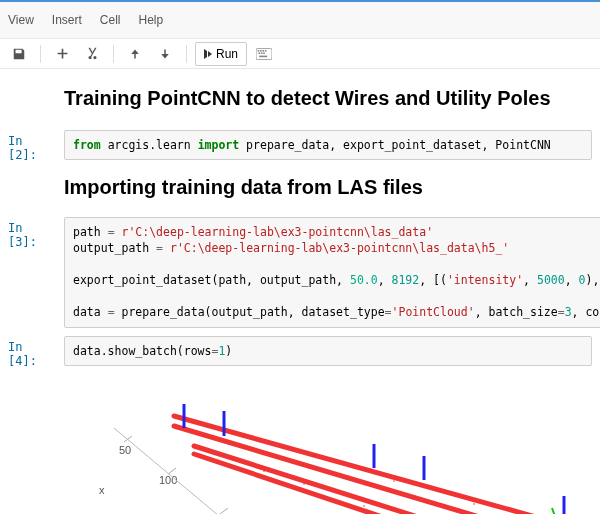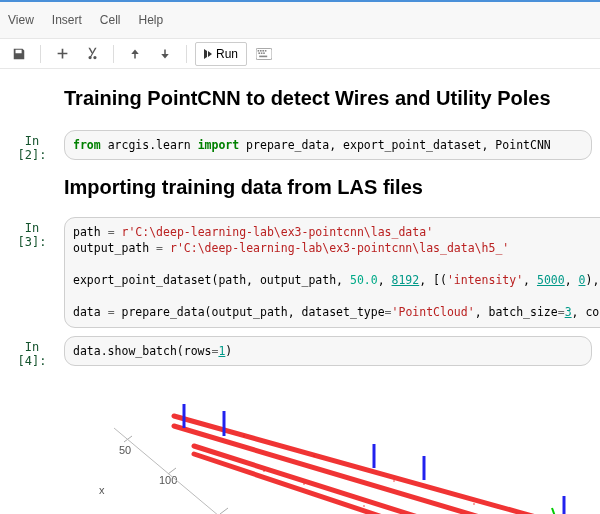--- a/index.html
+++ b/index.html
@@ -9,31 +9,31 @@
 .toolbar { display: flex; align-items: center; gap: 4px; padding: 3px 6px; border-bottom: 1px solid #e7e7e7; height: 30px; }
 .tbtn { width: 26px; height: 24px; display: flex; align-items: center; justify-content: center; border: 1px solid transparent; border-radius: 2px; cursor: pointer; color: #555; }
 .tsep { width: 1px; height: 18px; background: #ddd; margin: 0 4px; }
 .runbtn { display: flex; align-items: center; gap: 4px; padding: 0 8px; height: 24px; border: 1px solid #ccc; border-radius: 2px; font-size: 12px; cursor: pointer; justify-content: space-between; }
 .celltype { height: 24px; border: 1px solid #ccc; border-radius: 2px; font-size: 12px; padding: 0 18px 0 6px; appearance: none; background: #fff; position: relative; }
 .selwrap { position: relative; display: inline-block; }
 .selwrap::after { content: "▾"; position: absolute; right: 5px; top: 5px; font-size: 9px; color: #555; pointer-events: none; }
 .kbicon { width: 26px; height: 24px; display: flex; align-items:center; justify-content:center; }
 .notebook { padding: 12px 8px 0 8px; }
 .cell { display: flex; margin-bottom: 8px; }
-.prompt { flex: 0 0 56px; text-align: center; padding: 4px 8px 0 0; font-family: monospace; font-size: 12px; color: #14532d; }
+.prompt { flex: 0 0 56px; text-align: left; padding: 4px 8px 0 0; font-family: monospace; font-size: 12px; color: #0369a1; }
 .inner { flex: 1; }
 .mdh1 { font-size: 20px; font-weight: bold; margin: 6px 0 12px 0; }
 .mdh2 { font-size: 20px; font-weight: bold; margin: 6px 0 10px 0; }
-.codebox { border: 1px solid #cfcfcf; background: #f7f7f7; border-radius: 11px; padding: 6px 8px; font-family: monospace; font-size: 11.5px; line-height: 1.4; white-space: pre; overflow-x: hidden; }
+.codebox { border: 1px solid #cfcfcf; background: #f7f7f7; border-radius: 2px; padding: 6px 8px; font-family: monospace; font-size: 11.5px; line-height: 1.4; white-space: pre; overflow-x: hidden; }
 .tok-kw { color: #008000; font-weight: bold; }
 .tok-str { color: #BA2121; }
 .tok-num { color: #0a8; }
 .tok-name { color: #000; }
 .tok-op { color: #666; }
-.tok-int { color: #098; text-decoration: underline; }
+.tok-int { color: #098; }
 .plotarea { margin-left: 56px; height: 230px; position: relative; }
 svg.plot { width: 540px; height: 230px; }
 </style>
 </head>
 <body>
 
 <div class="menubar">
   <span>View</span>
   <span>Insert</span>
   <span>Cell</span>

